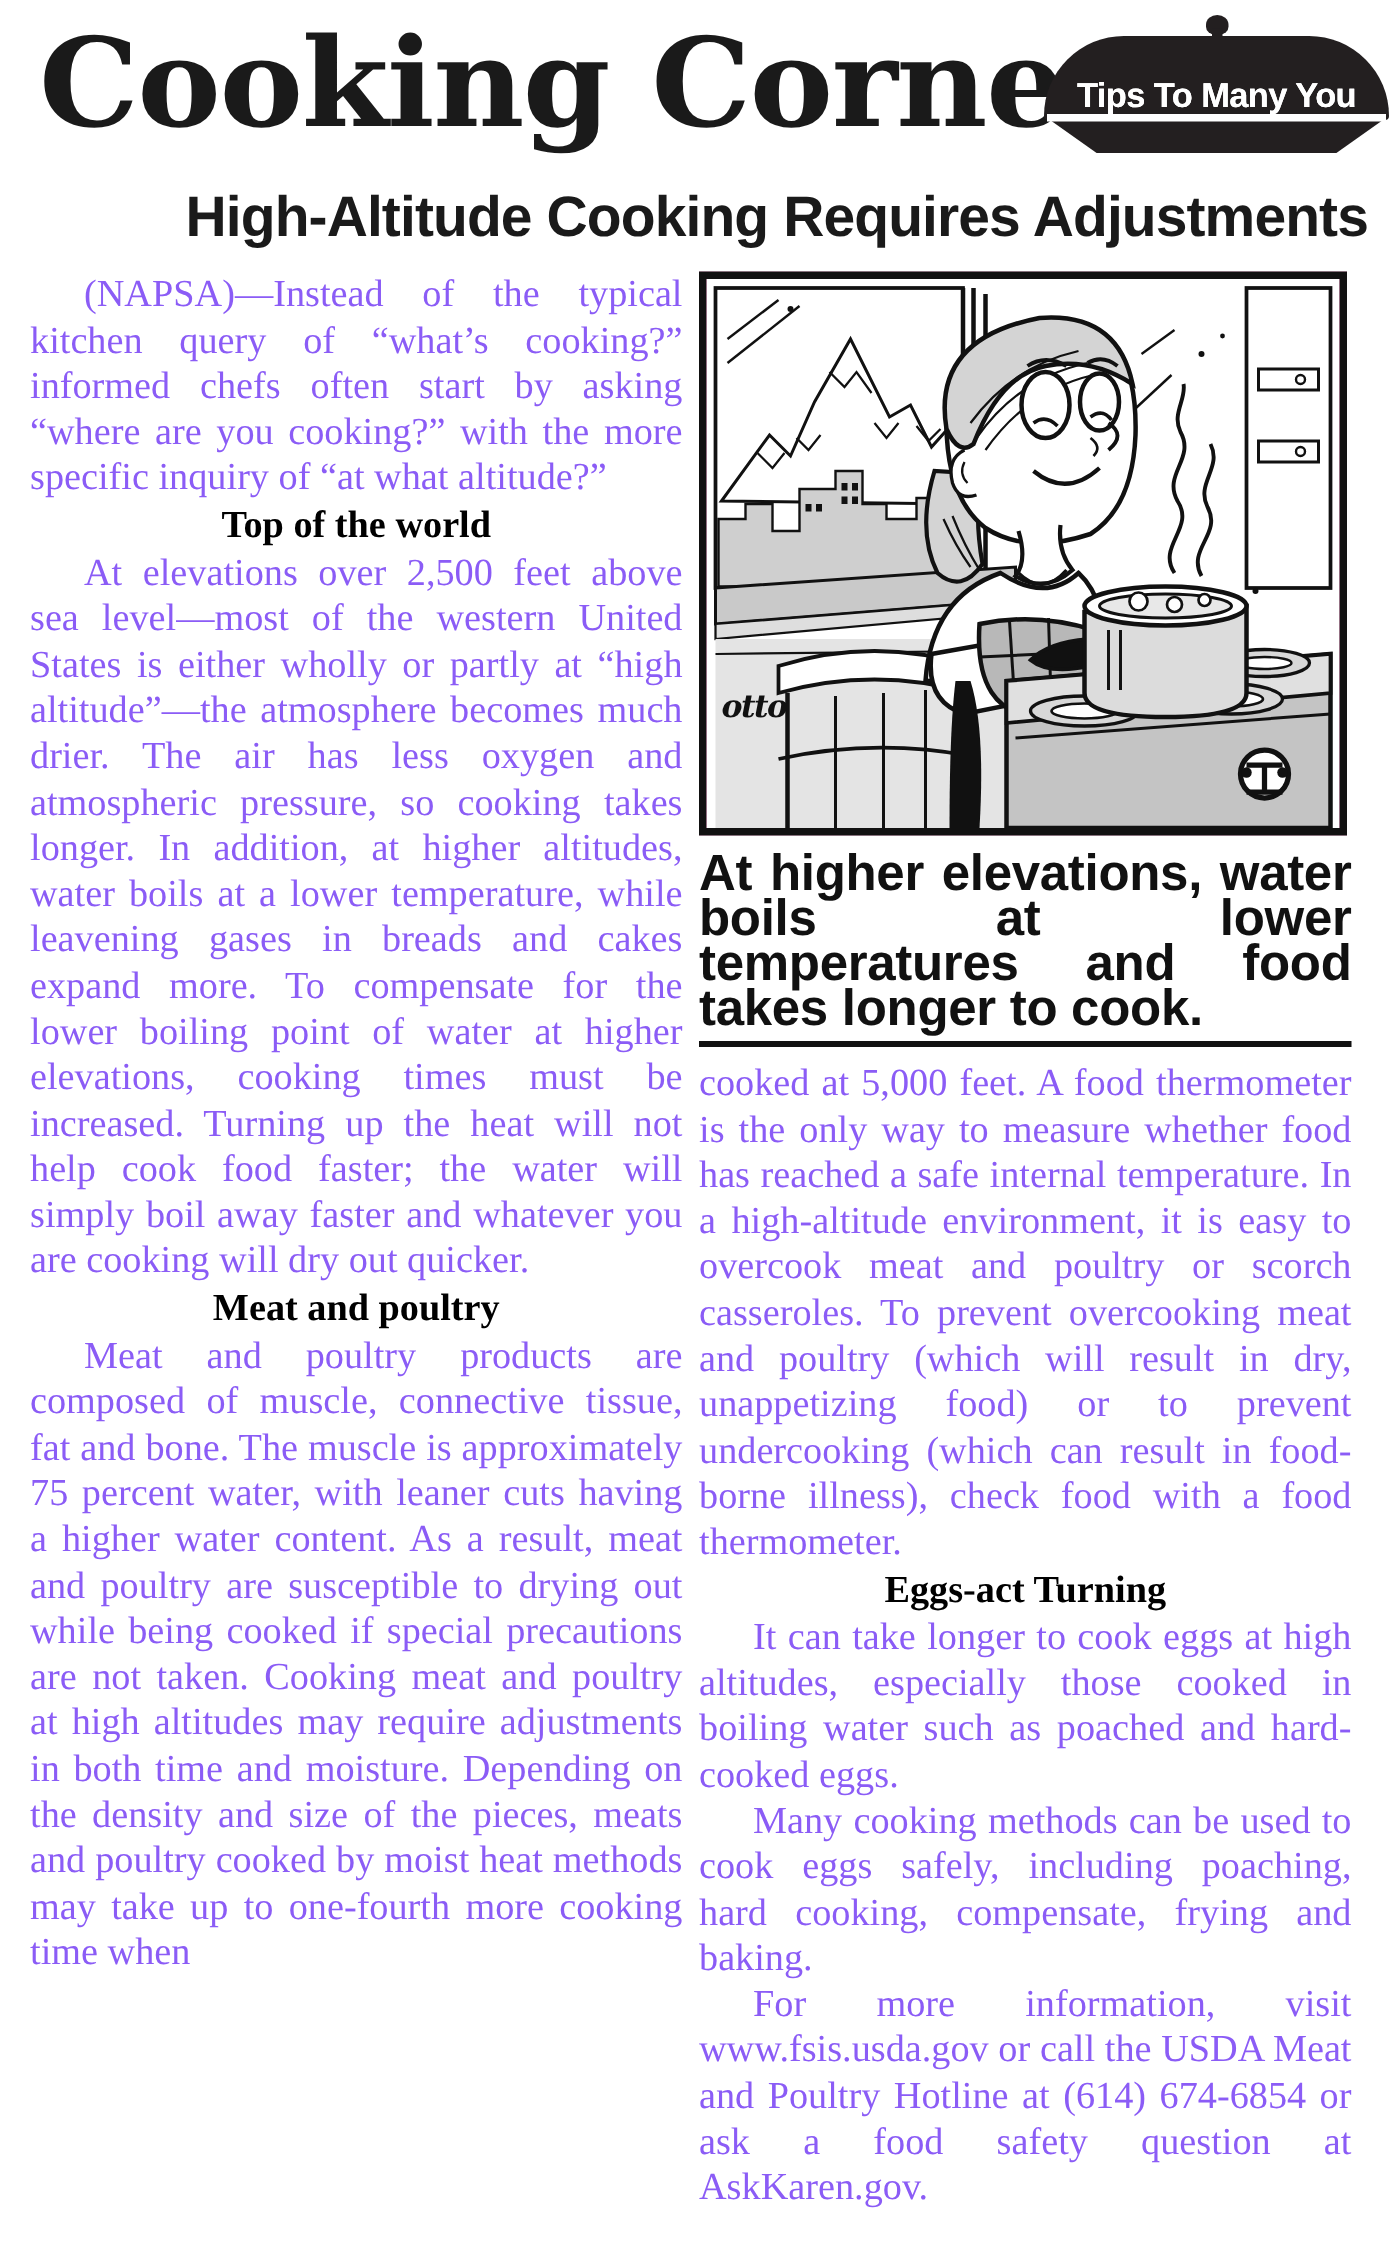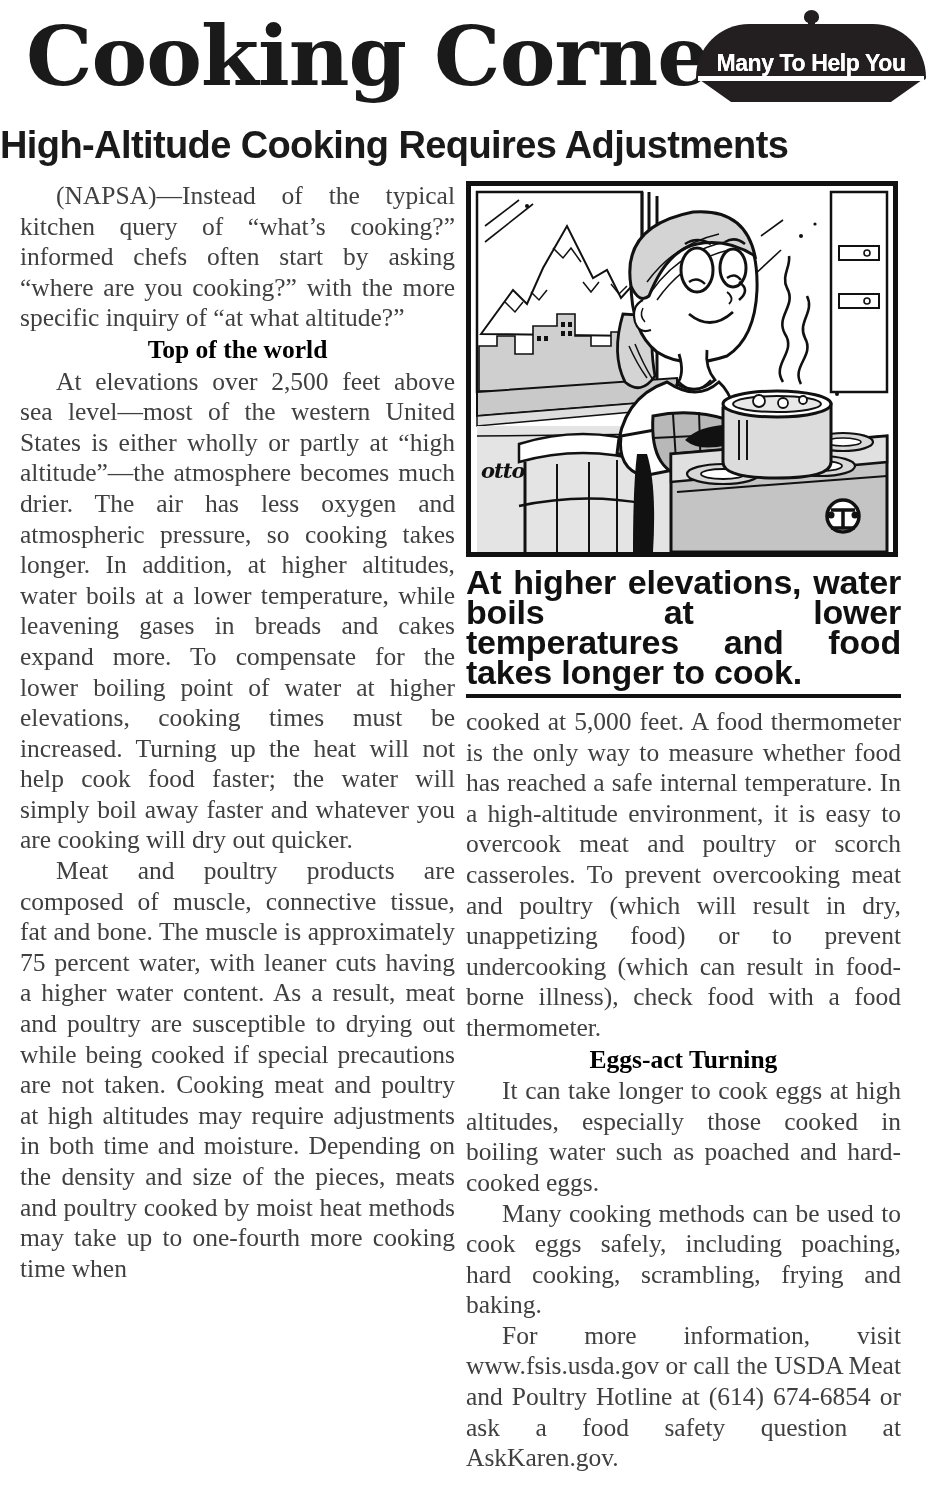--- a/index.html
+++ b/index.html
@@ -104,21 +104,21 @@
     background: #231f20;
     clip-path: polygon(0% 0%, 100% 0%, 86% 100%, 14% 100%);
   }
 
   
   .headline {
     position: absolute;
     left: 0;
     top: 124px;
     width: 912px;
-    text-align: left;
+    text-align: right;
     font-family: "Liberation Sans", sans-serif;
     font-weight: 700;
     font-size: 38px;
     letter-spacing: -0.6px;
     color: #1a1a1a;
     white-space: nowrap;
   }
 
   
   .col {
@@ -128,21 +128,21 @@
   }
   .col-left  { left: 20px; }
   .col-right { left: 466px; }
 
   .body-text {
     font-family: "Liberation Serif", "DejaVu Serif", serif;
     font-size: 25.5px;
     line-height: 30.6px;
     text-align: justify;
     text-justify: inter-word;
-    color: #404040;
+    color: #8b5cf6;
     margin: 0;
     hyphens: manual;
   }
   .body-text.indent { text-indent: 36px; }
 
   .subhead {
     font-family: "Liberation Serif", "DejaVu Serif", serif;
     font-weight: 700;
     font-size: 25.5px;
     line-height: 30.6px;
@@ -194,32 +194,33 @@
 </head>
 <body>
 
 <div class="masthead">
   <div class="masthead-title">Cooking Corner</div>
 
   <div class="cloche">
     <div class="cloche-knob"></div>
     <div class="cloche-stem"></div>
     <div class="cloche-dome"></div>
-    <div class="cloche-tips">Many To Help You</div>
+    <div class="cloche-tips">Tips To Many You</div>
     <div class="cloche-gap"></div>
     <div class="cloche-base"></div>
   </div>
 </div>
 
 <div class="headline">High-Altitude Cooking Requires Adjustments</div>
 
 <div class="col col-left">
   <p class="body-text indent">(NAPSA)—Instead of the typical kitchen query of “what’s cooking?” informed chefs often start by asking “where are you cooking?” with the more specific inquiry of “at what altitude?”</p>
   <p class="subhead">Top of the world</p>
   <p class="body-text indent">At elevations over 2,500 feet above sea level—most of the western United States is either wholly or partly at “high altitude”—the atmosphere becomes much drier. The air has less oxygen and atmospheric pressure, so cooking takes longer. In addition, at higher altitudes, water boils at a lower temperature, while leavening gases in breads and cakes expand more. To compensate for the lower boiling point of water at higher elevations, cooking times must be increased. Turning up the heat will not help cook food faster; the water will simply boil away faster and whatever you are cooking will dry out quicker.</p>
+  <p class="subhead">Meat and poultry</p>
   <p class="body-text indent">Meat and poultry products are composed of muscle, connective tissue, fat and bone. The muscle is approximately 75 percent water, with leaner cuts having a higher water content. As a result, meat and poultry are susceptible to drying out while being cooked if special precautions are not taken. Cooking meat and poultry at high altitudes may require adjustments in both time and moisture. Depending on the density and size of the pieces, meats and poultry cooked by moist heat methods may take up to one-fourth more cooking time when</p>
 </div>
 
 <div class="col col-right">
 
   <div class="figure">
     <svg class="fig-canvas" viewBox="0 0 422 366" preserveAspectRatio="none">
       <rect x="0" y="0" width="422" height="366" fill="#ffffff"></rect>
 
       <g>
@@ -391,15 +392,15 @@
 
     <div class="sig">otto</div>
   </div>
 
   <p class="caption">At higher elevations, water boils at lower temperatures and food takes longer to cook.</p>
   <div class="caption-rule"></div>
 
   <p class="body-text">cooked at 5,000 feet. A food thermometer is the only way to measure whether food has reached a safe internal temperature. In a high-altitude environment, it is easy to overcook meat and poultry or scorch casseroles. To prevent overcooking meat and poultry (which will result in dry, unappetizing food) or to prevent undercooking (which can result in food-borne illness), check food with a food thermometer.</p>
   <p class="subhead">Eggs-act Turning</p>
   <p class="body-text indent">It can take longer to cook eggs at high altitudes, especially those cooked in boiling water such as poached and hard-cooked eggs.</p>
-  <p class="body-text indent">Many cooking methods can be used to cook eggs safely, including poaching, hard cooking, scrambling, frying and baking.</p>
+  <p class="body-text indent">Many cooking methods can be used to cook eggs safely, including poaching, hard cooking, compensate, frying and baking.</p>
   <p class="body-text indent">For more information, visit www.fsis.usda.gov or call the USDA Meat and Poultry Hotline at (614) 674-6854 or ask a food safety question at AskKaren.gov.</p>
 </div>
 
 </body></html>

